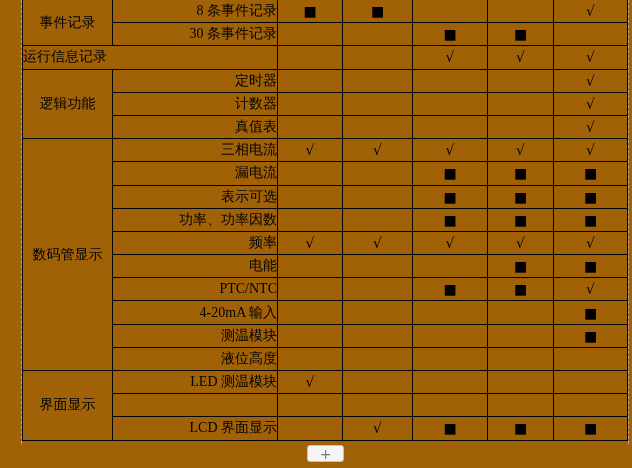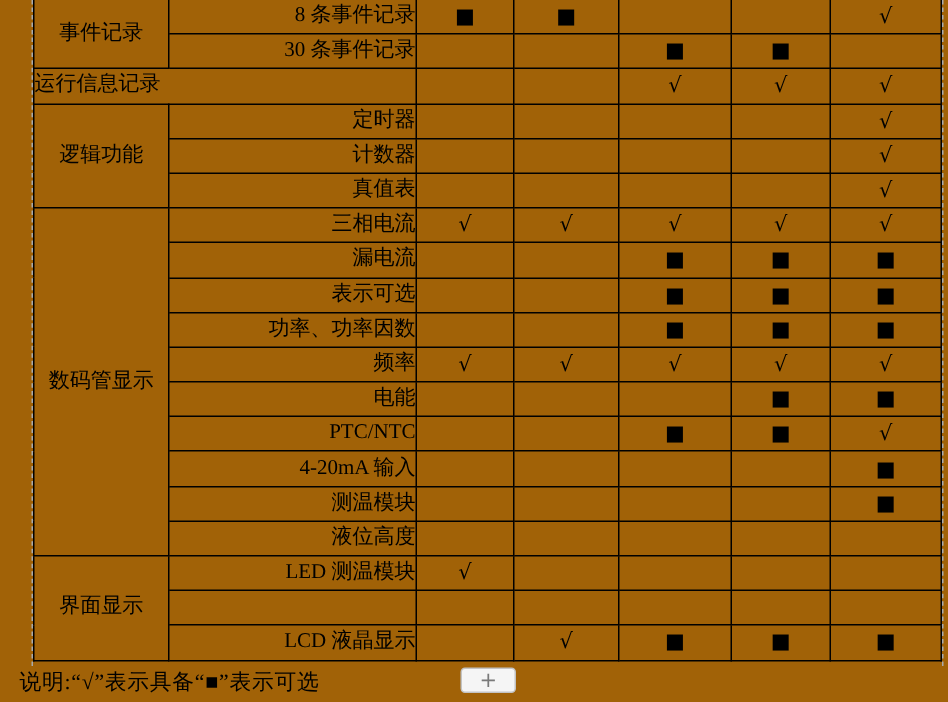--- a/index.html
+++ b/index.html
@@ -219,27 +219,26 @@
       </tr>
       <tr>
         <td class="feature"></td>
         <td class="mark"></td>
         <td class="mark"></td>
         <td class="mark"></td>
         <td class="mark"></td>
         <td class="mark"></td>
       </tr>
       <tr>
-        <td class="feature">LCD 液晶显示</td>
+        <td class="feature">LCD 界面显示</td>
         <td class="mark"></td>
         <td class="mark">√</td>
         <td class="mark">■</td>
         <td class="mark">■</td>
         <td class="mark">■</td>
       </tr>
     </tbody>
   </table>
 
-  <div class="note">说明:“√”表示具备“■”表示可选</div>
 
   <button class="insert-btn">+</button>
 
 </div>
 
 </body></html>

